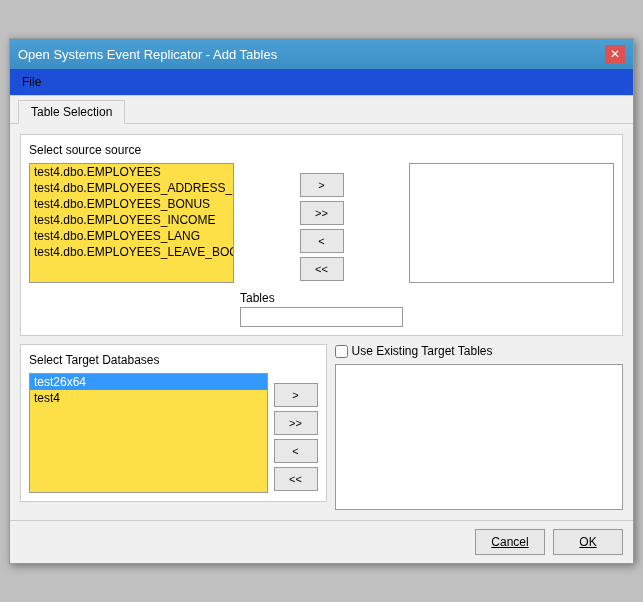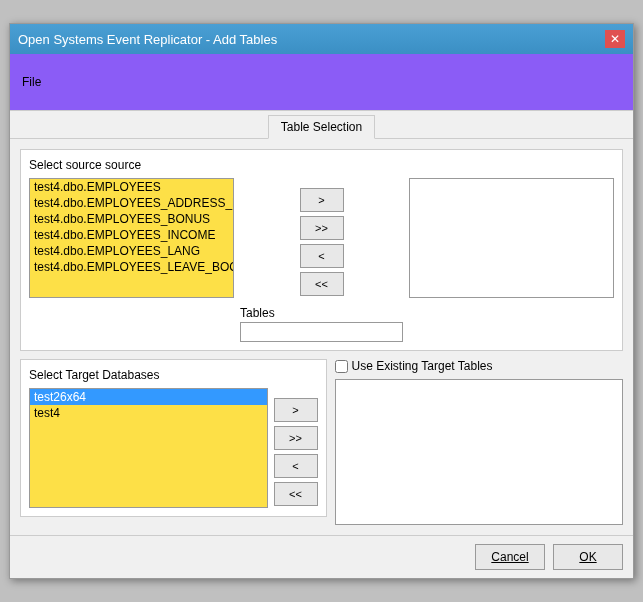--- a/index.html
+++ b/index.html
@@ -35,35 +35,34 @@
       border: none;
       width: 20px;
       height: 18px;
       cursor: pointer;
       font-size: 12px;
       display: flex;
       align-items: center;
       justify-content: center;
     }
     .menu-bar {
-      background: #8b5cf6;
+      background: #1d4ed8;
       border-bottom: 1px solid #ccc;
-      padding: 21px 8px;
+      padding: 6px 8px;
     }
     .menu-bar span {
       font-size: 12px;
       color: #000;
       cursor: pointer;
       padding: 2px 4px;
     }
     .tab-bar {
       background: #f0f0f0;
       padding: 4px 8px 0 8px;
       border-bottom: 1px solid #ccc;
-      text-align: center;
     }
     .tab {
       display: inline-block;
       padding: 4px 12px;
       background: #f0f0f0;
       border: 1px solid #ccc;
       border-bottom: 1px solid #f0f0f0;
       cursor: pointer;
       font-size: 12px;
       margin-bottom: -1px;

